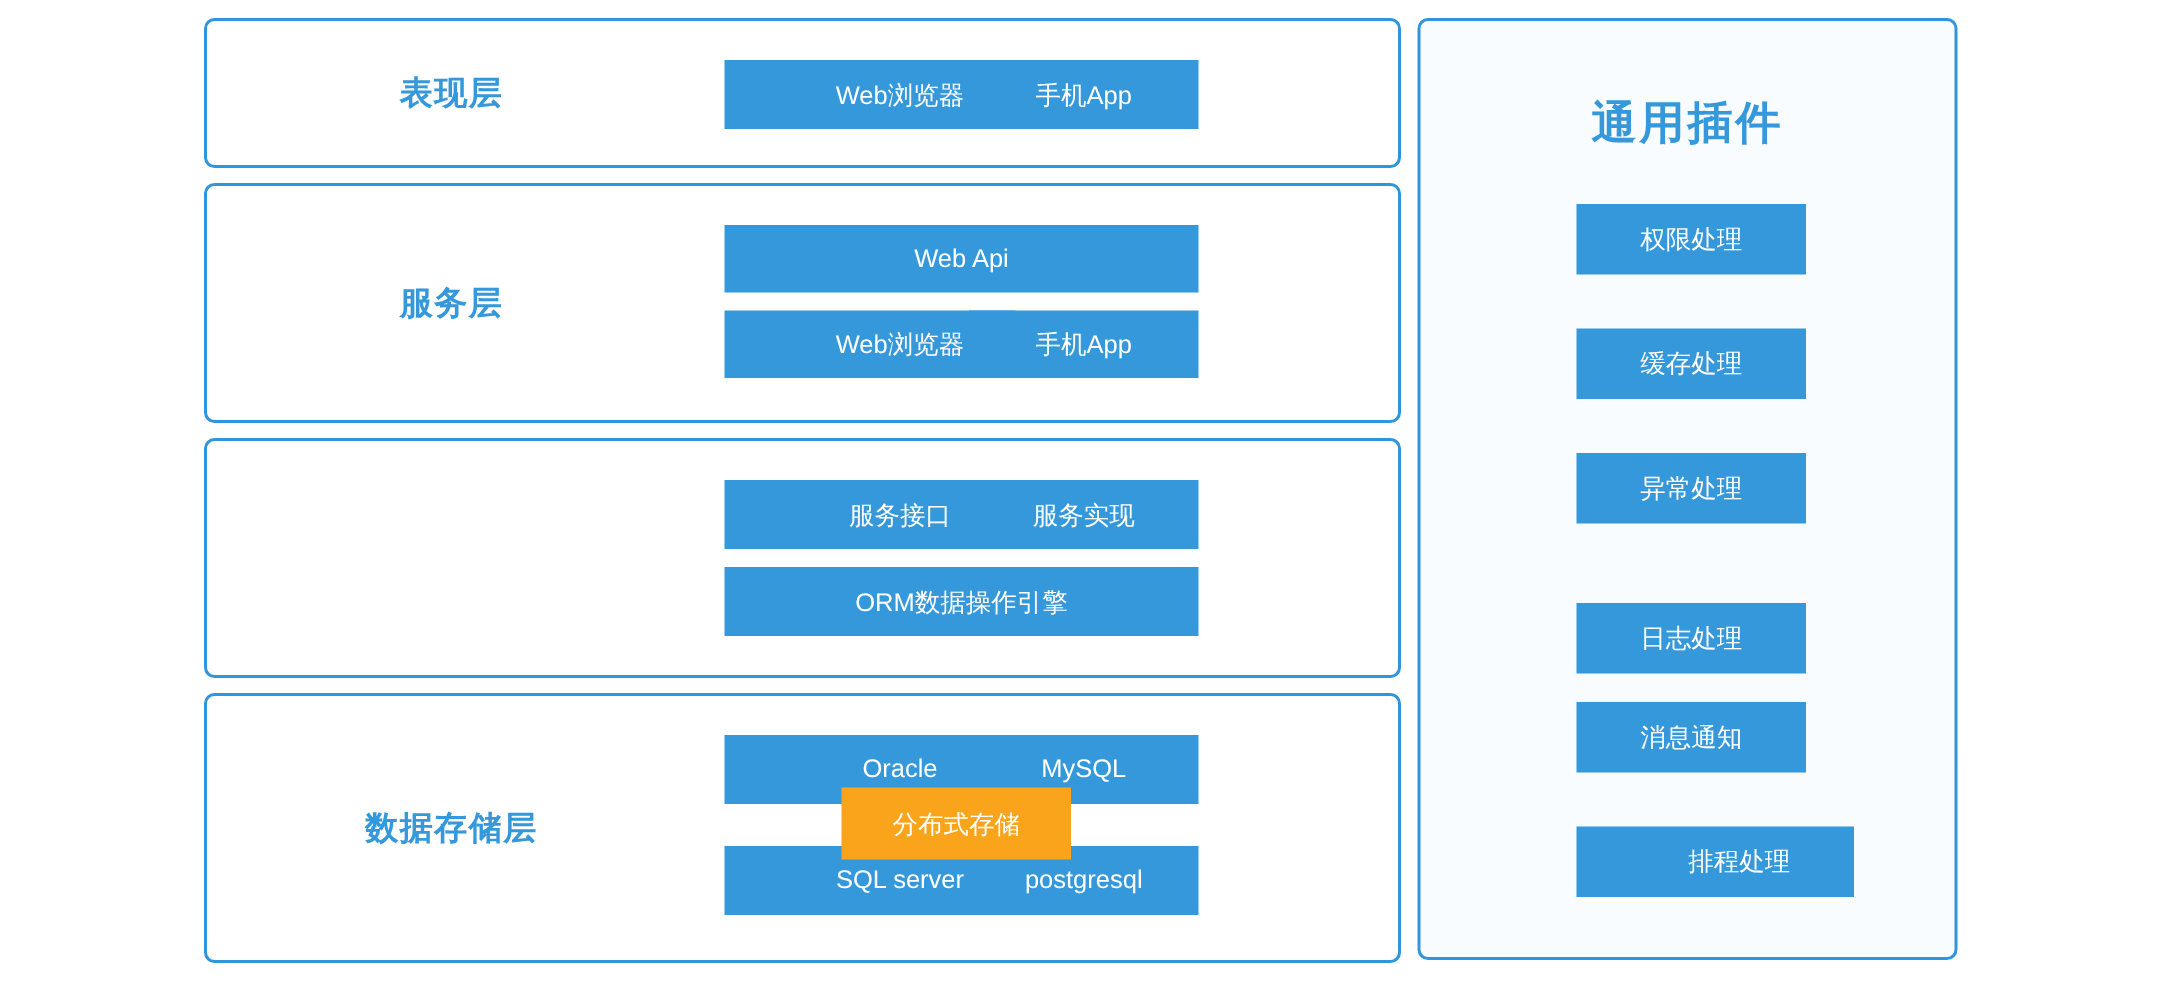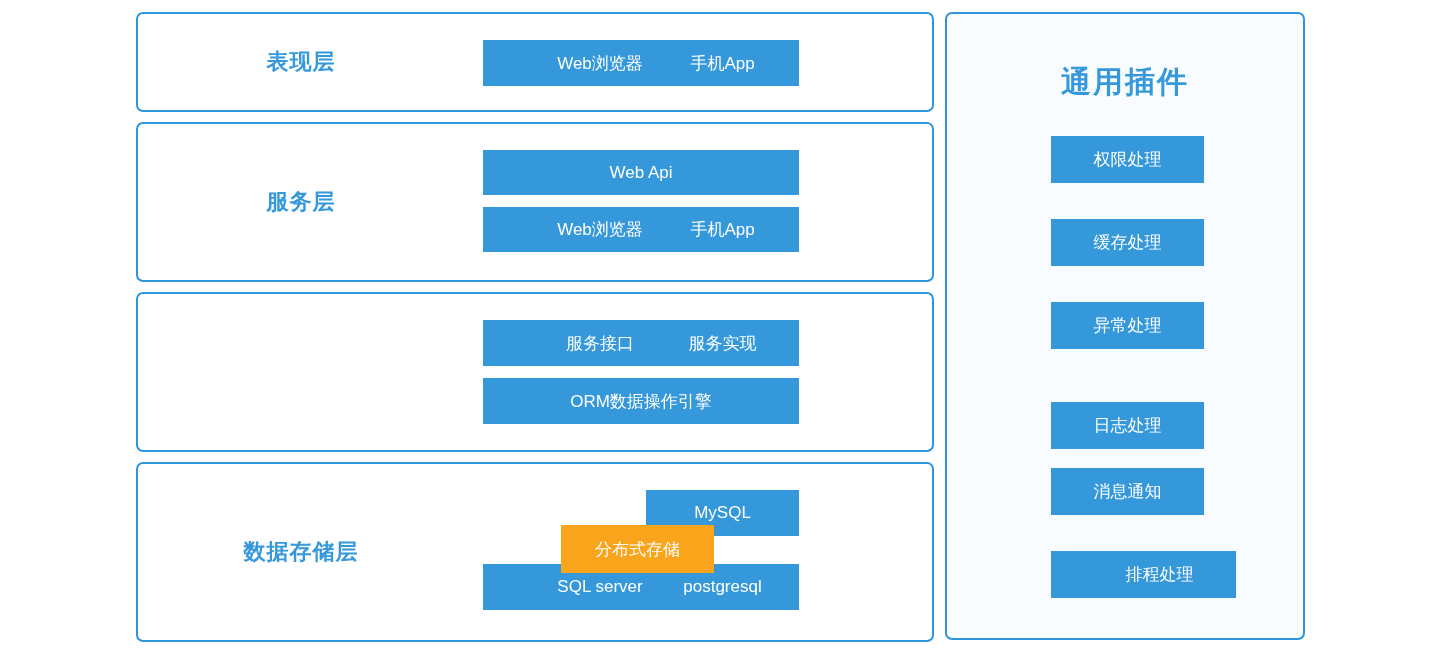--- a/index.html
+++ b/index.html
@@ -107,20 +107,21 @@
   </div>
 
   <div class="layer-box" style="top:292px; height:160px;">
     <div class="node col1" style="top:26px; height:46px;">服务接口</div>
     <div class="node col2" style="top:26px; height:46px;">服务实现</div>
     <div class="node full" style="top:84px; height:46px;">ORM数据操作引擎</div>
   </div>
 
   <div class="layer-box" style="top:462px; height:180px;">
     <div class="layer-label" style="left:0;">数据存储层</div>
+    <div class="node col1" style="top:26px; height:46px;">Oracle</div>
     <div class="node col2" style="top:26px; height:46px;">MySQL</div>
     <div class="node col1" style="top:100px; height:46px;">SQL server</div>
     <div class="node col2" style="top:100px; height:46px;">postgresql</div>
     <div class="overlay-node">分布式存储</div>
   </div>
 
   <div class="plugins-panel">
     <div class="panel-title">通用插件</div>
     <div class="node plugin-node" style="top:122px;">权限处理</div>
     <div class="node plugin-node" style="top:205px;">缓存处理</div>

